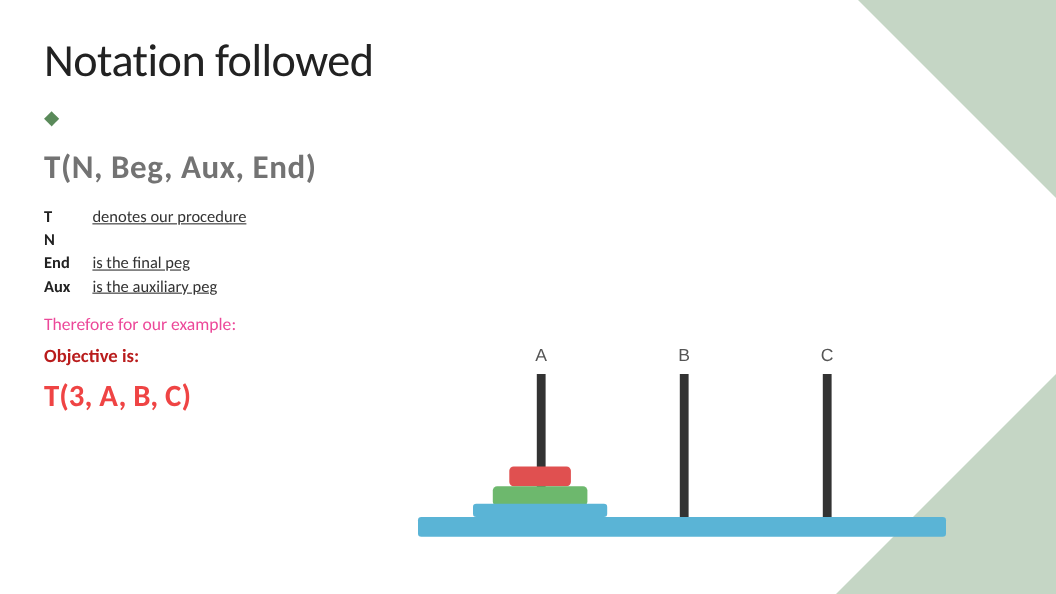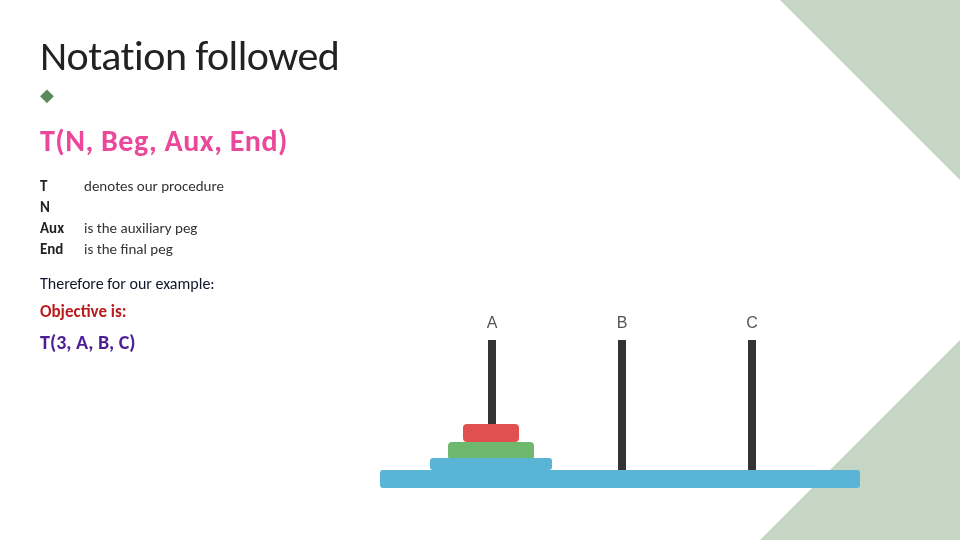--- a/index.html
+++ b/index.html
@@ -50,21 +50,21 @@
       left: 0;
       width: 100%;
       height: 100%;
       padding: 30px 40px 20px 40px;
     }
 
     .title {
       font-size: 42px;
       font-weight: 400;
       color: #222;
-      margin-bottom: 2px;
+      margin-bottom: 14px;
       letter-spacing: -0.5px;
     }
 
     .bullet-line {
       display: flex;
       align-items: flex-start;
       margin-bottom: 16px;
       font-size: 16px;
       color: #333;
     }
@@ -72,21 +72,21 @@
     .bullet-diamond {
       color: #5a8a5a;
       font-size: 18px;
       margin-right: 10px;
       margin-top: 1px;
     }
 
     .notation-formula {
       font-size: 30px;
       font-weight: 600;
-      color: #ec4899;
+      color: #737373;
       margin-bottom: 18px;
       letter-spacing: 0.5px;
     }
 
     .table-section {
       display: flex;
       flex-direction: column;
       gap: 3px;
       margin-bottom: 16px;
       font-size: 15px;
@@ -99,39 +99,40 @@
     }
 
     .col-key {
       width: 44px;
       font-weight: 600;
       color: #222;
     }
 
     .col-val {
       color: #333;
+      text-decoration: underline;
     }
 
     .therefore-line {
       font-size: 16px;
-      color: #0f172a;
+      color: #ec4899;
       margin-bottom: 8px;
     }
 
     .objective-line {
       font-size: 17px;
       font-weight: 600;
       color: #b91c1c;
       margin-bottom: 8px;
     }
 
     .t3-line {
-      font-size: 20px;
+      font-size: 28px;
       font-weight: 700;
-      color: #4c1d95;
+      color: #ef4444;
     }
 
     
     .hanoi-diagram {
       position: absolute;
       right: 90px;
       bottom: 40px;
       width: 500px;
       height: 240px;
     }
@@ -162,26 +163,26 @@
     <div class="table-section">
 
     <div class="table-row">
           <span class="col-key">T</span>
           <span class="col-val">denotes our procedure</span>
         </div>
         <div class="table-row">
           <span class="col-key">N</span>
         </div>
         <div class="table-row">
+          <span class="col-key">End</span>
+          <span class="col-val">is the final peg</span>
+        </div>
+        <div class="table-row">
           <span class="col-key">Aux</span>
           <span class="col-val">is the auxiliary peg</span>
-        </div>
-        <div class="table-row">
-          <span class="col-key">End</span>
-          <span class="col-val">is the final peg</span>
         </div>
       </div>
 
     <div class="therefore-line">Therefore for our example:</div>
 
     <div class="objective-line">Objective is:</div>
 
     <div class="t3-line">T(3, A, B, C)</div>
 
   </div>

